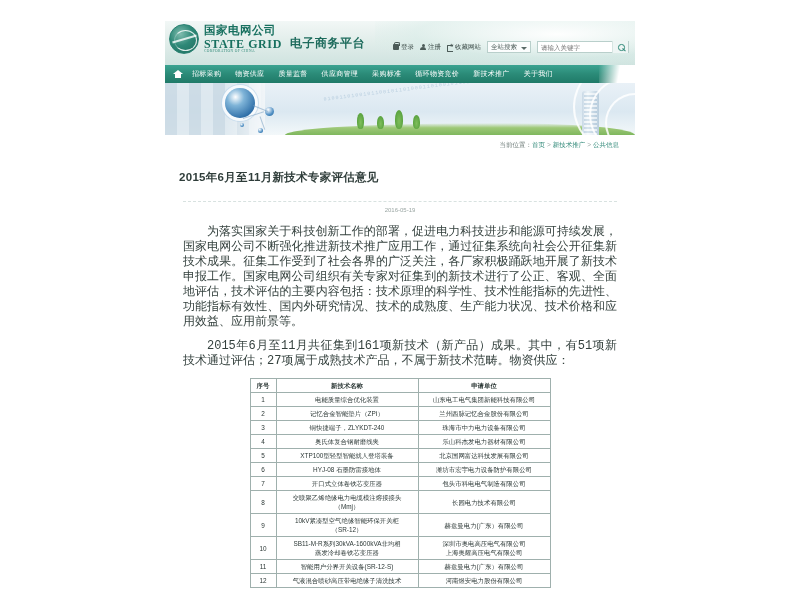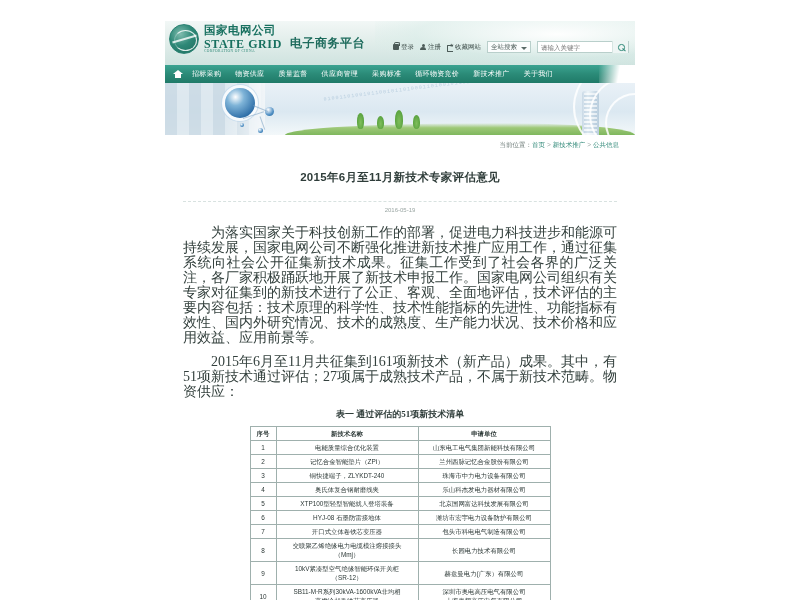--- a/index.html
+++ b/index.html
@@ -231,43 +231,43 @@
   .breadcrumb {
     text-align:right;
     font-size: 6.5px; color:#6d7b78;
     padding: 6px 2px 4px 0;
     border-bottom: 0;
   }
   .breadcrumb a { color:#2e8877; text-decoration:none; }
   .breadcrumb .sep { color:#9aa8a5; margin:0 2px; }
 
   .article-title {
-    text-align:center;
+    text-align:left;
     font-size: 11.5px;
     font-weight: bold;
     color: #2f3d3a;
     padding: 8px 0 9px;
     letter-spacing:.3px;
   }
   .article-date {
     text-align:center;
     font-size: 6px;
     color:#9aa6a3;
     padding-top: 5px;
     border-top: 1px dashed #d8e2e0;
     margin: 0 4px 12px;
   }
   .para {
-    font-size: 14px;
+    font-size: 12px;
     line-height: 15px;
     color: #33403d;
     text-indent: 2em;
     text-align: justify;
     margin: 0 4px 9px;
-    font-family: Liberation Serif, serif;
+    font-family: Liberation Mono, monospace;
   }
   .table-caption {
     text-align:center;
     font-size: 9px;
     font-weight:bold;
     color:#2f3d3a;
     margin: 4px 0 5px;
     font-family:"Liberation Serif", serif;
   }
   table.tech {
@@ -377,21 +377,20 @@
       <div class="breadcrumb">
         <span>当前位置：</span><a href="#">首页</a><span class="sep">&gt;</span><a href="#">新技术推广</a><span class="sep">&gt;</span><a href="#">公共信息</a>
       </div>
 
       <h1 class="article-title">2015年6月至11月新技术专家评估意见</h1>
       <div class="article-date">2016-05-19</div>
 
       <p class="para">为落实国家关于科技创新工作的部署，促进电力科技进步和能源可持续发展，国家电网公司不断强化推进新技术推广应用工作，通过征集系统向社会公开征集新技术成果。征集工作受到了社会各界的广泛关注，各厂家积极踊跃地开展了新技术申报工作。国家电网公司组织有关专家对征集到的新技术进行了公正、客观、全面地评估，技术评估的主要内容包括：技术原理的科学性、技术性能指标的先进性、功能指标有效性、国内外研究情况、技术的成熟度、生产能力状况、技术价格和应用效益、应用前景等。</p>
       <p class="para">2015年6月至11月共征集到161项新技术（新产品）成果。其中，有51项新技术通过评估；27项属于成熟技术产品，不属于新技术范畴。物资供应：</p>
 
-      <div class="table-caption">表一  通过评估的51项新技术清单</div>
 
       <table class="tech">
         <colgroup>
             <col class="c-no">
             <col class="c-name">
             <col class="c-org">
           </colgroup>
         <thead>
           <tr>
             <th>序号</th>

